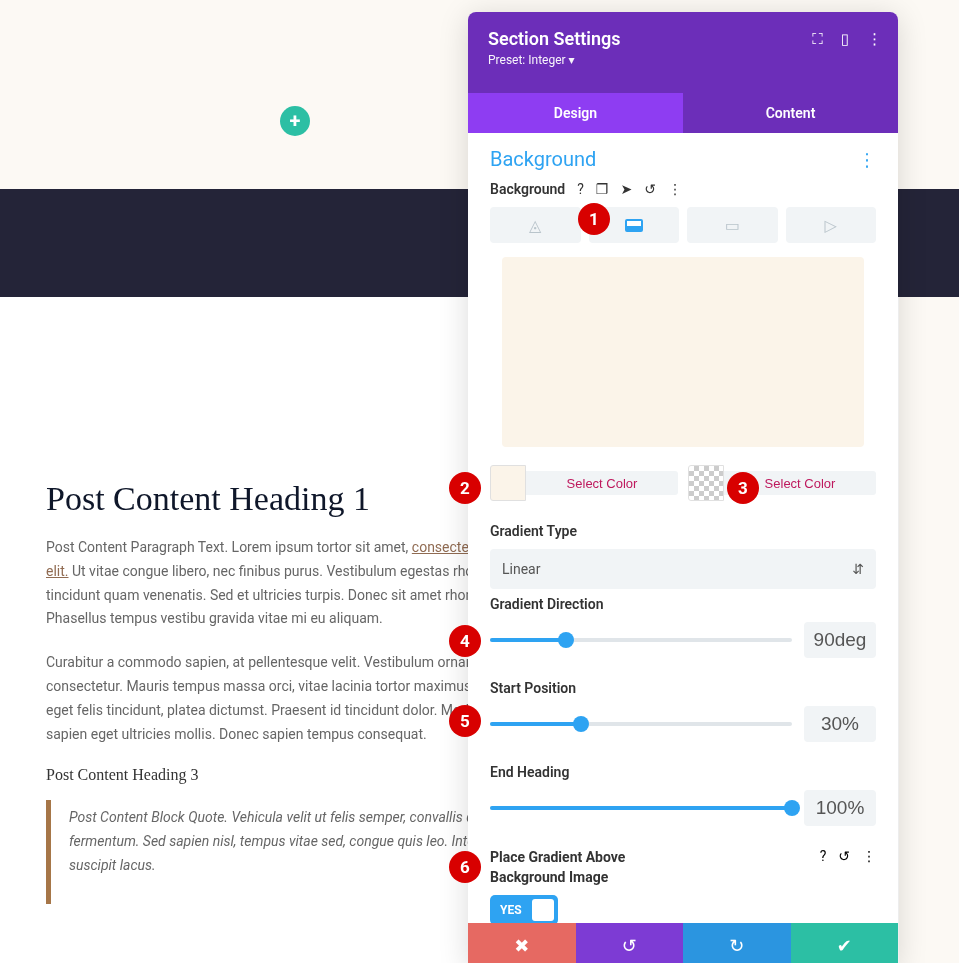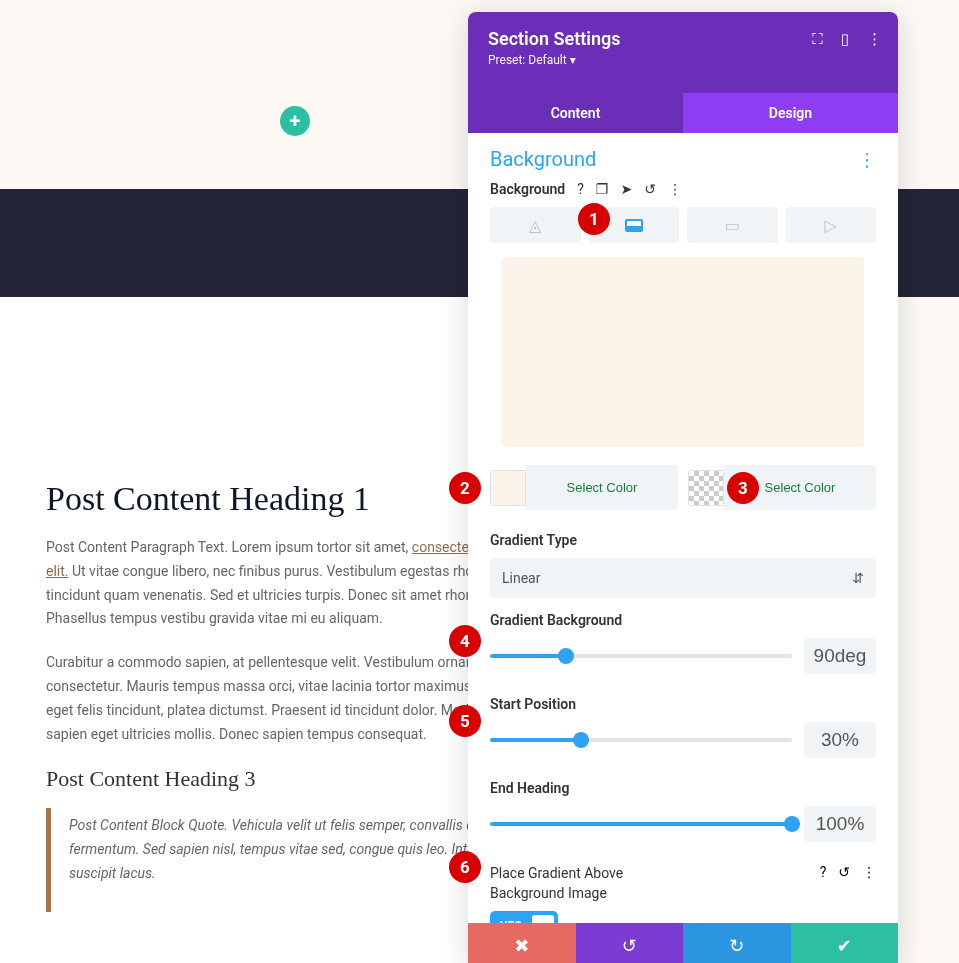--- a/index.html
+++ b/index.html
@@ -12,21 +12,21 @@
     .white-area { position: absolute; top: 297px; left: 0; right: 60px; bottom: 0; background: #fff; }
     .right-beige { position: absolute; top: 297px; right: 0; width: 60px; bottom: 0; background: #fcf9f4; }
     
     .add-btn { position: absolute; top: 106px; left: 280px; width: 30px; height: 30px; border-radius: 50%; background: #2cbfa4; color: #fff; display: flex; align-items: center; justify-content: center; font-size: 20px; font-weight: bold; cursor: pointer; }
     
     .content { position: absolute; top: 480px; left: 46px; width: 520px; }
     .content h1 { font-family: Georgia, serif; font-size: 34px; font-weight: normal; color: #0f172a; margin-bottom: 18px; }
     .content p { font-size: 14px; color: #666; line-height: 1.7; margin-bottom: 20px; }
     .content p a { color: #906b52; text-decoration: underline; }
     .content h2 { font-family: Georgia, serif; font-size: 26px; font-weight: normal; color: #333; margin-bottom: 14px; }
-    .content h3 { font-family: Georgia, serif; font-size: 22px; font-weight: normal; color: #333; margin-bottom: 16px; }
+    .content h3 { font-family: Georgia, serif; font-size: 16px; font-weight: normal; color: #333; margin-bottom: 16px; }
     blockquote { border-left: 5px solid #a67648; padding: 6px 0 6px 18px; margin-top: 10px; }
     blockquote p { font-style: italic; color: #666; margin: 0; }
     
     .panel { position: absolute; top: 12px; left: 468px; width: 430px; background: #fff; border-radius: 8px 8px 0 0; box-shadow: 0 4px 30px rgba(0,0,0,0.15); overflow: hidden; }
     .panel-header { background: #6c2eb9; color: #fff; padding: 16px 20px 26px; position: relative; }
     .panel-title { font-size: 18px; font-weight: 600; }
     .panel-preset { font-size: 12px; margin-top: 4px; opacity: 0.95; }
     .panel-hicons { position: absolute; top: 18px; right: 16px; display: flex; gap: 18px; }
     .panel-hicons span { cursor: pointer; font-size: 15px; }
     
@@ -50,33 +50,33 @@
     .grad-icon { width: 18px; height: 13px; border: 2px solid #b9c4cb; border-radius: 2px; position: relative; background: linear-gradient(to top, #2ea3f2 50%, transparent 50%); }
     .bg-tab.active .grad-icon { background: linear-gradient(to top, #2ea3f2 50%, #fff 50%); }
     
     .preview-box { width: 362px; height: 190px; background: #fbf4e9; border-radius: 4px; margin: 0 auto 18px; }
     
     .color-row { display: flex; gap: 10px; margin-bottom: 22px; }
     .color-half { flex: 1; display: flex; align-items: center; gap: 0; }
     .swatch { width: 36px; height: 36px; border: 1px solid #e0e0e0; border-radius: 3px 0 0 3px; }
     .swatch.beige { background: #fbf4e9; }
     .swatch.checker { background-image: linear-gradient(45deg,#ccc 25%,transparent 25%),linear-gradient(-45deg,#ccc 25%,transparent 25%),linear-gradient(45deg,transparent 75%,#ccc 75%),linear-gradient(-45deg,transparent 75%,#ccc 75%); background-size: 10px 10px; background-position: 0 0,0 5px,5px -5px,-5px 0; }
-    .select-color { flex: 1; height: 45px; background: #f1f4f6; border: none; font-size: 13px; color: #15803d; cursor: pointer; border-radius: 0 3px 3px 0; }
+    .select-color { flex: 1; height: 24px; background: #f1f4f6; border: none; font-size: 13px; color: #be185d; cursor: pointer; border-radius: 0 3px 3px 0; }
     
     .flabel { font-size: 14px; font-weight: 600; color: #333; margin-bottom: 10px; }
-    .select-box { width: 100%; height: 40px; background: #f1f4f6; border: none; border-radius: 4px; padding: 0 12px; font-size: 14px; color: #555; display: flex; align-items: center; justify-content: space-between; cursor: pointer; margin-bottom: 14px; }
+    .select-box { width: 100%; height: 40px; background: #f1f4f6; border: none; border-radius: 4px; padding: 0 12px; font-size: 14px; color: #555; display: flex; align-items: center; justify-content: space-between; cursor: pointer; margin-bottom: 7px; }
     
     .slider-row { display: flex; align-items: center; gap: 12px; margin-bottom: 22px; }
     .slider-track { flex: 1; height: 4px; background: #e0e5e9; border-radius: 2px; position: relative; cursor: pointer; }
     .slider-fill { position: absolute; left: 0; top: 0; height: 100%; background: #2ea3f2; border-radius: 2px; }
     .slider-thumb { position: absolute; top: 50%; transform: translate(-50%, -50%); width: 16px; height: 16px; background: #2ea3f2; border-radius: 50%; }
     .slider-value { width: 72px; height: 36px; background: #f1f4f6; border: none; text-align: center; font-size: 19px; color: #555; border-radius: 4px; }
     
     .toggle-row { display: flex; justify-content: space-between; align-items: flex-start; margin-bottom: 8px; }
-    .toggle-label { font-size: 14px; font-weight: 400; color: #333; max-width: 180px; line-height: 1.4; }
+    .toggle-label { font-size: 14px; font-weight: 700; color: #333; max-width: 180px; line-height: 1.4; }
     .toggle-icons { display: flex; gap: 12px; align-items: center; }
     .toggle-icons span { font-size: 14px; cursor: pointer; }
     .toggle { width: 68px; height: 30px; background: #2ea3f2; border-radius: 5px; position: relative; cursor: pointer; display: flex; align-items: center; }
     .toggle-text { color: #fff; font-size: 12px; font-weight: 700; margin-left: 10px; }
     .toggle-knob { position: absolute; right: 4px; top: 4px; width: 22px; height: 22px; background: #fff; border-radius: 3px; }
     
     .footer-bar { display: flex; height: 44px; }
     .fbtn { flex: 1; display: flex; align-items: center; justify-content: center; color: #fff; font-size: 18px; cursor: pointer; }
     .fbtn.close { background: #e66962; }
     .fbtn.undo2 { background: #7d3bd4; }
@@ -112,30 +112,30 @@
     <p>Curabitur a commodo sapien, at pellentesque velit. Vestibulum ornare eleifend consectetur. Mauris tempus massa orci, vitae lacinia tortor maximus sit amet. Nunc eget felis tincidunt, platea dictumst. Praesent id tincidunt dolor. Morbi gravida sapien eget ultricies mollis. Donec sapien tempus consequat.</p>
     <h3>Post Content Heading 3</h3>
     <blockquote>
       <p>Post Content Block Quote. Vehicula velit ut felis semper, convallis dolor fermentum. Sed sapien nisl, tempus vitae sed, congue quis leo. Integer nec suscipit lacus.</p>
     </blockquote>
   </div>
 
   <div class="panel">
     <div class="panel-header">
       <div class="panel-title">Section Settings</div>
-      <div class="panel-preset">Preset: Default ▾</div>
+      <div class="panel-preset">Preset: Integer ▾</div>
       <div class="panel-hicons">
         <span>⛶</span>
         <span>▯</span>
         <span>⋮</span>
       </div>
     </div>
     <div class="tabs">
+      <div class="tab">Design</div>
       <div class="tab active">Content</div>
-      <div class="tab">Design</div>
     </div>
     <div class="panel-body">
       <div class="section-title-row">
         <div class="section-title">Background</div>
         <div class="dots">⋮</div>
       </div>
 
       <div class="field-label-row">
         <div class="field-label">Background</div>
         <div class="mini-icons">
@@ -174,21 +174,21 @@
           <button class="select-color">Select Color</button>
         </div>
       </div>
 
       <div class="flabel">Gradient Type</div>
       <div class="select-box">
         <span>Linear</span>
         <span>⇵</span>
       </div>
 
-      <div class="flabel">Gradient Background</div>
+      <div class="flabel">Gradient Direction</div>
       <div class="slider-row">
         <div class="slider-track">
           <div class="slider-fill" style="width:25%"></div>
           <div class="slider-thumb" style="left:25%"></div>
         </div>
         <input class="slider-value" value="90deg" style="">
       </div>
 
       <div class="flabel">Start Position</div>
       <div class="slider-row">

